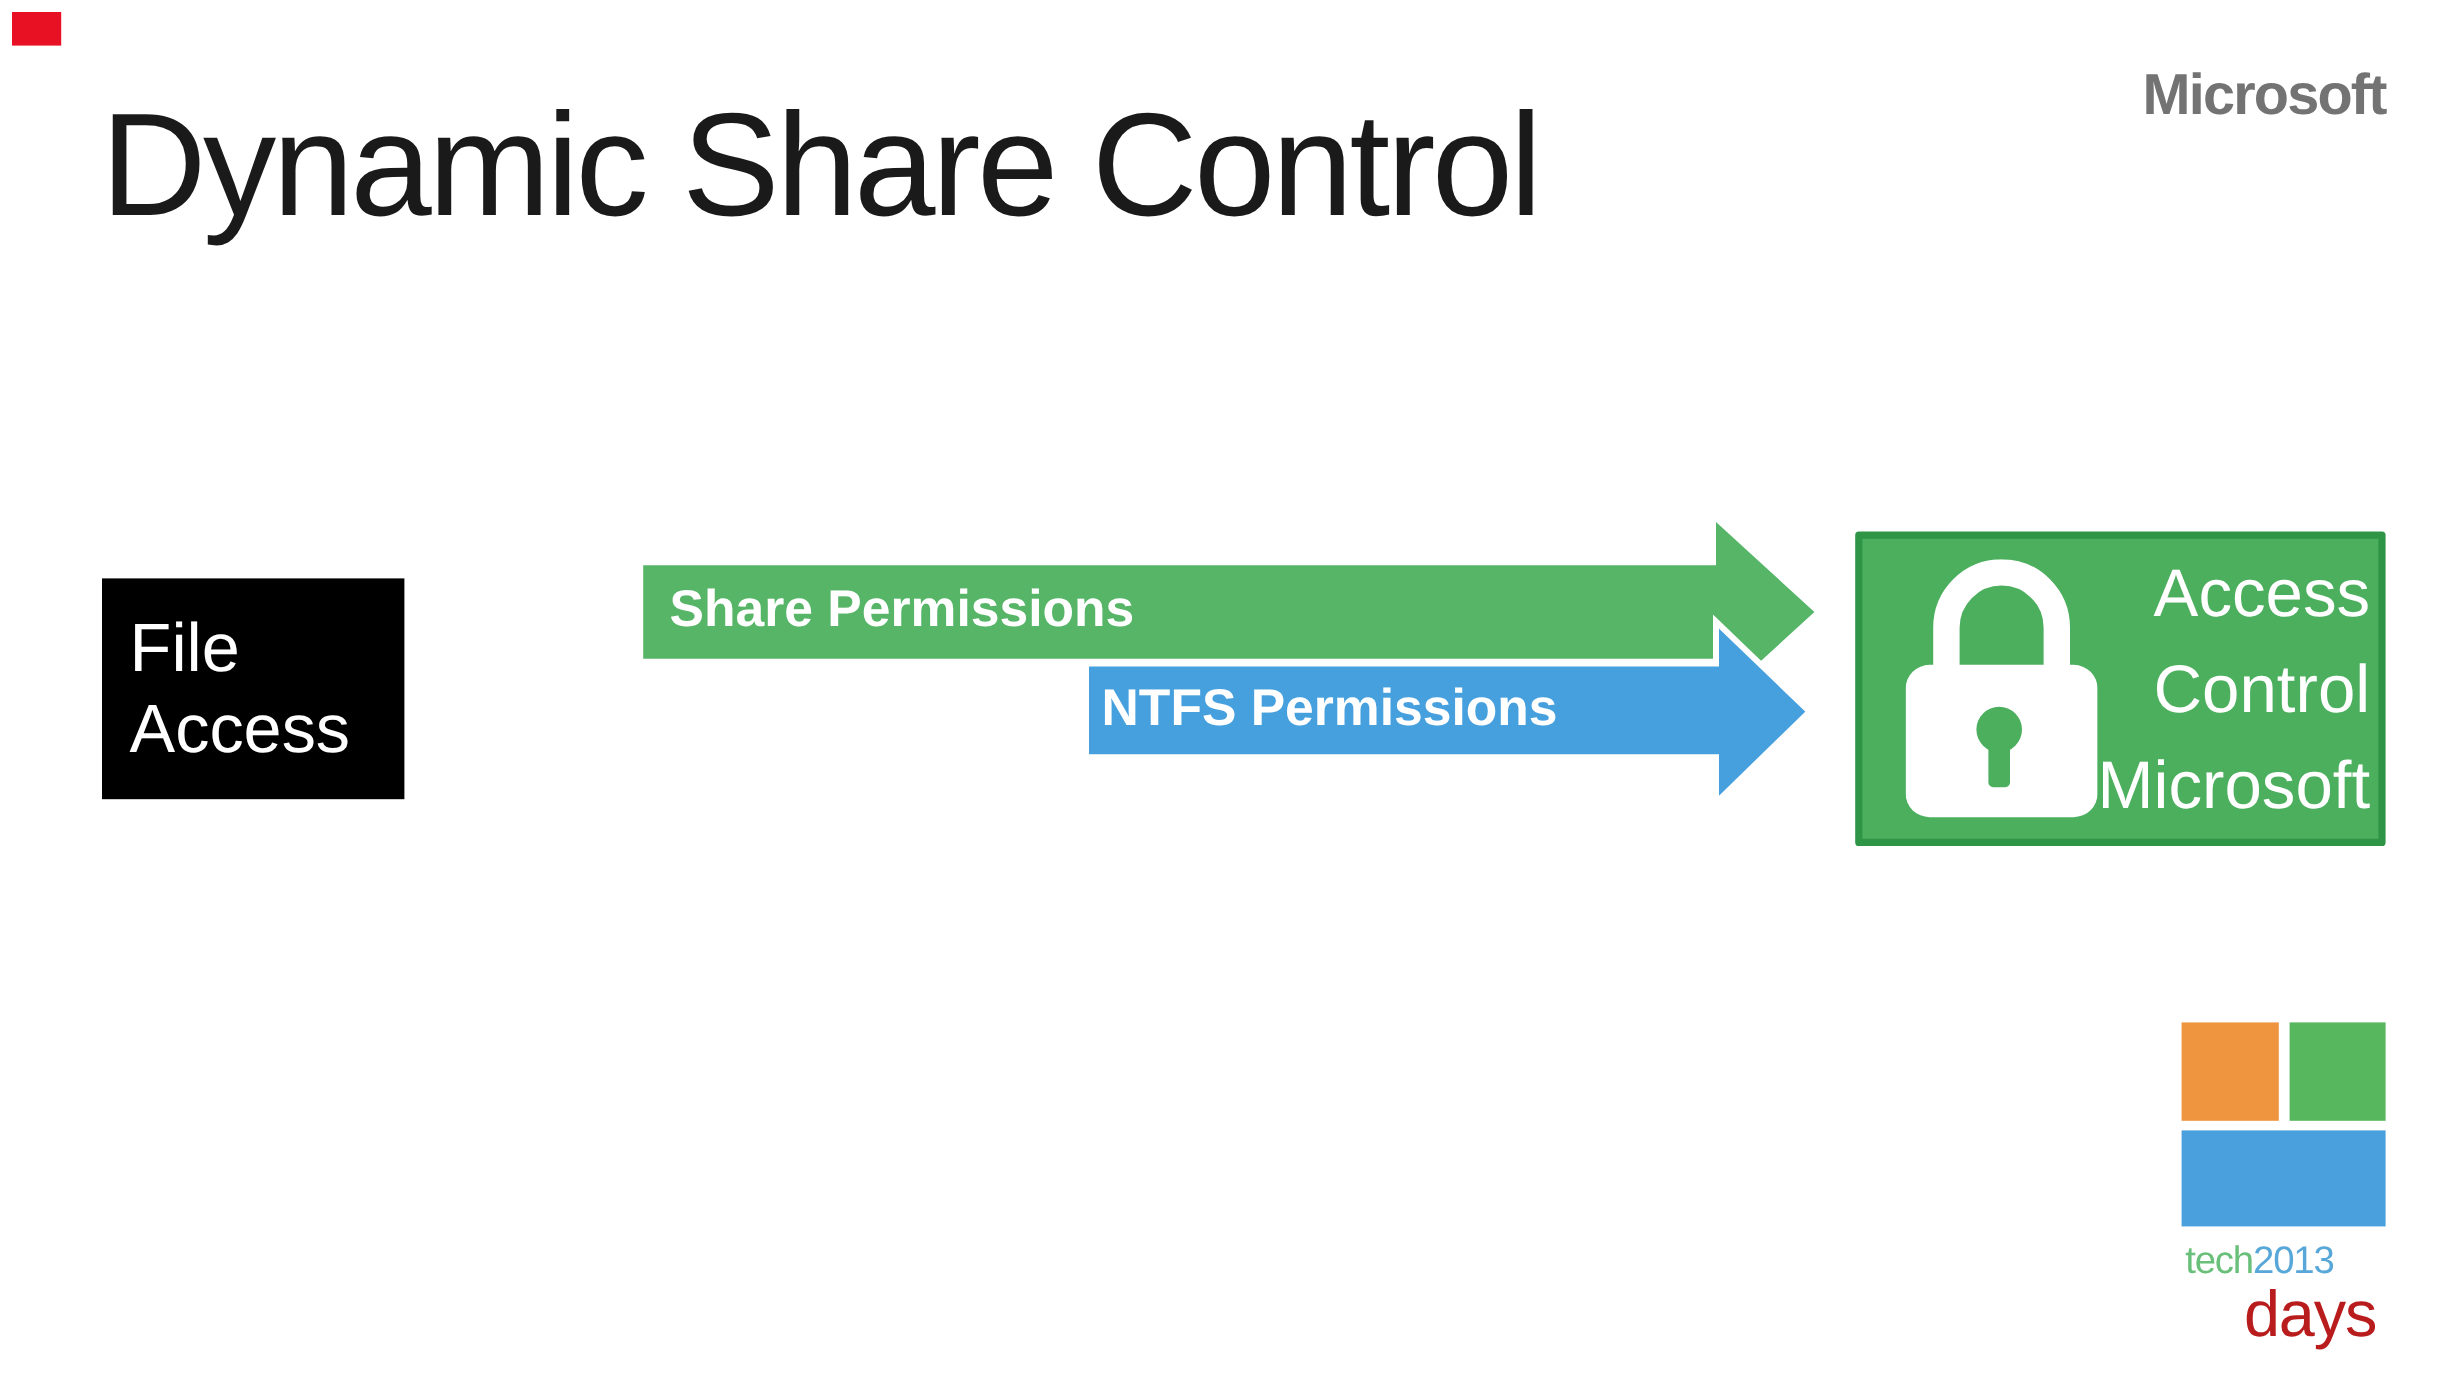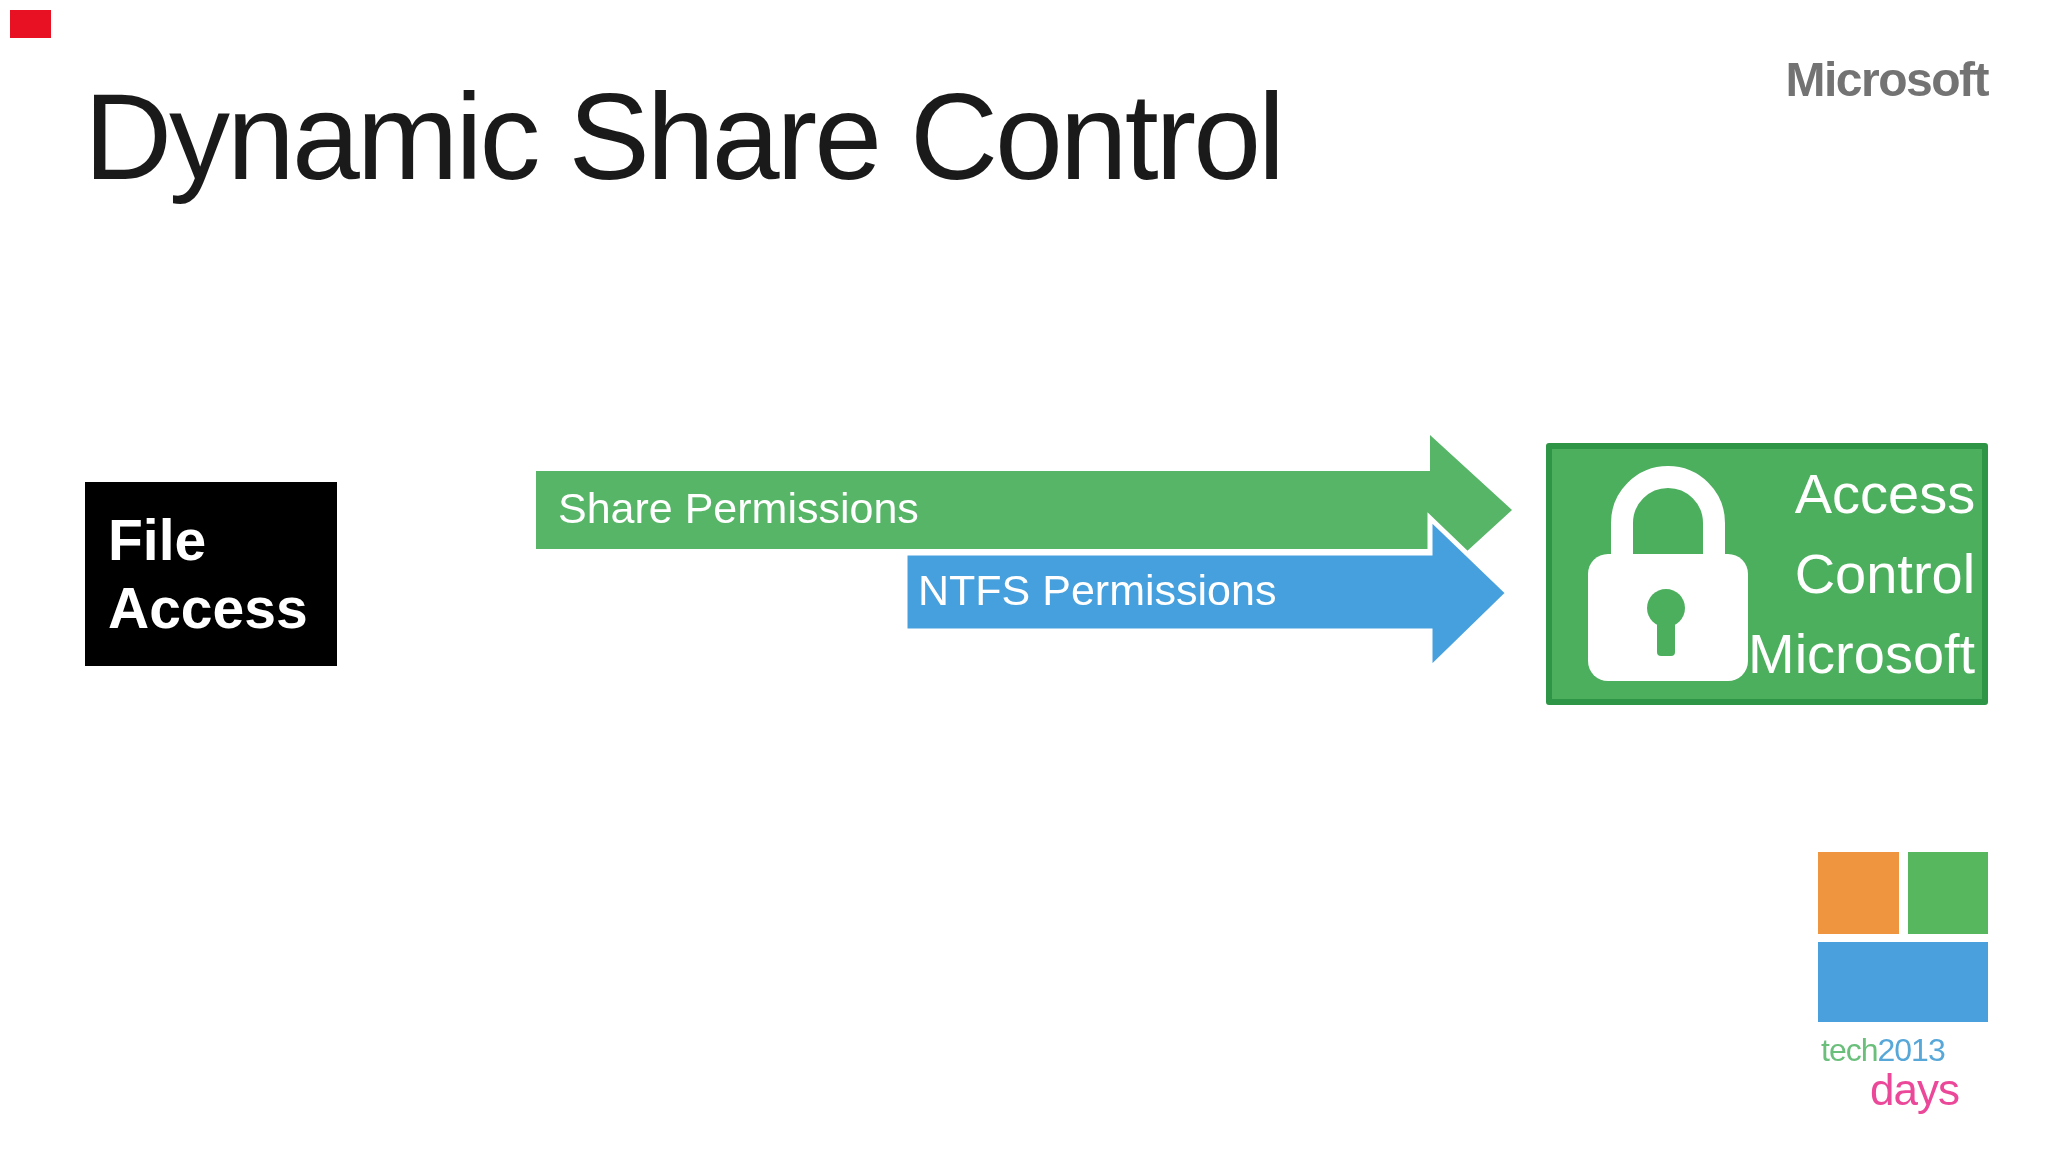--- a/index.html
+++ b/index.html
@@ -22,26 +22,26 @@
   .brand{
     position:absolute;right:60px;top:52px;
     font-size:48px;font-weight:700;letter-spacing:-1.5px;
     color:#737373;white-space:nowrap;
   }
   .file-box{
     position:absolute;left:85px;top:482px;width:252px;height:184px;
     background:#000000;color:#ffffff;
     box-sizing:border-box;padding-left:23px;padding-right:8px;
     display:flex;align-items:center;
-    font-size:57px;line-height:1.2;font-weight:700;
+    font-size:57px;line-height:1.2;font-weight:400;
   }
   .arrows{position:absolute;left:0;top:0;width:2048px;height:1152px;}
   .arrow-label{
     position:absolute;color:#ffffff;font-size:43px;line-height:1.2;
-    white-space:nowrap;font-weight:400;
+    white-space:nowrap;font-weight:700;
   }
   .share-label{left:558px;top:483px;}
   .ntfs-label{left:918px;top:565px;text-align:center;}
   .decision-box{
     position:absolute;left:1546px;top:443px;width:442px;height:262px;
     box-sizing:border-box;
     background:#4caf5e;border:6px solid #2e9547;border-radius:3px;
     display:flex;align-items:center;
   }
   .lock{margin-left:36px;flex:0 0 auto;}
@@ -53,22 +53,22 @@
   .td-square-green {position:absolute;left:1908px;top:852px;width:80px;height:82px;background:#57b75e;}
   .td-rect-blue    {position:absolute;left:1818px;top:942px;width:170px;height:80px;background:#4aa0dc;}
   .td-line1{
     position:absolute;left:1821px;top:1034px;
     font-size:32px;font-weight:300;line-height:1;letter-spacing:-1px;white-space:nowrap;
   }
   .td-tech{color:#6abf7b;}
   .td-year{color:#57a7d9;}
   .td-days{
     position:absolute;left:1870px;top:1068px;
-    font-size:44px;font-weight:300;line-height:1;letter-spacing:-1px;
-    color:#ec4899;white-space:nowrap;
+    font-size:54px;font-weight:300;line-height:1;letter-spacing:-1px;
+    color:#b91c1c;white-space:nowrap;
   }
 </style>
 </head>
 <body>
 
 <div class="slide">
 
   <div class="rec-marker"></div>
 
   <h1 class="title">Dynamic Share Control</h1>

